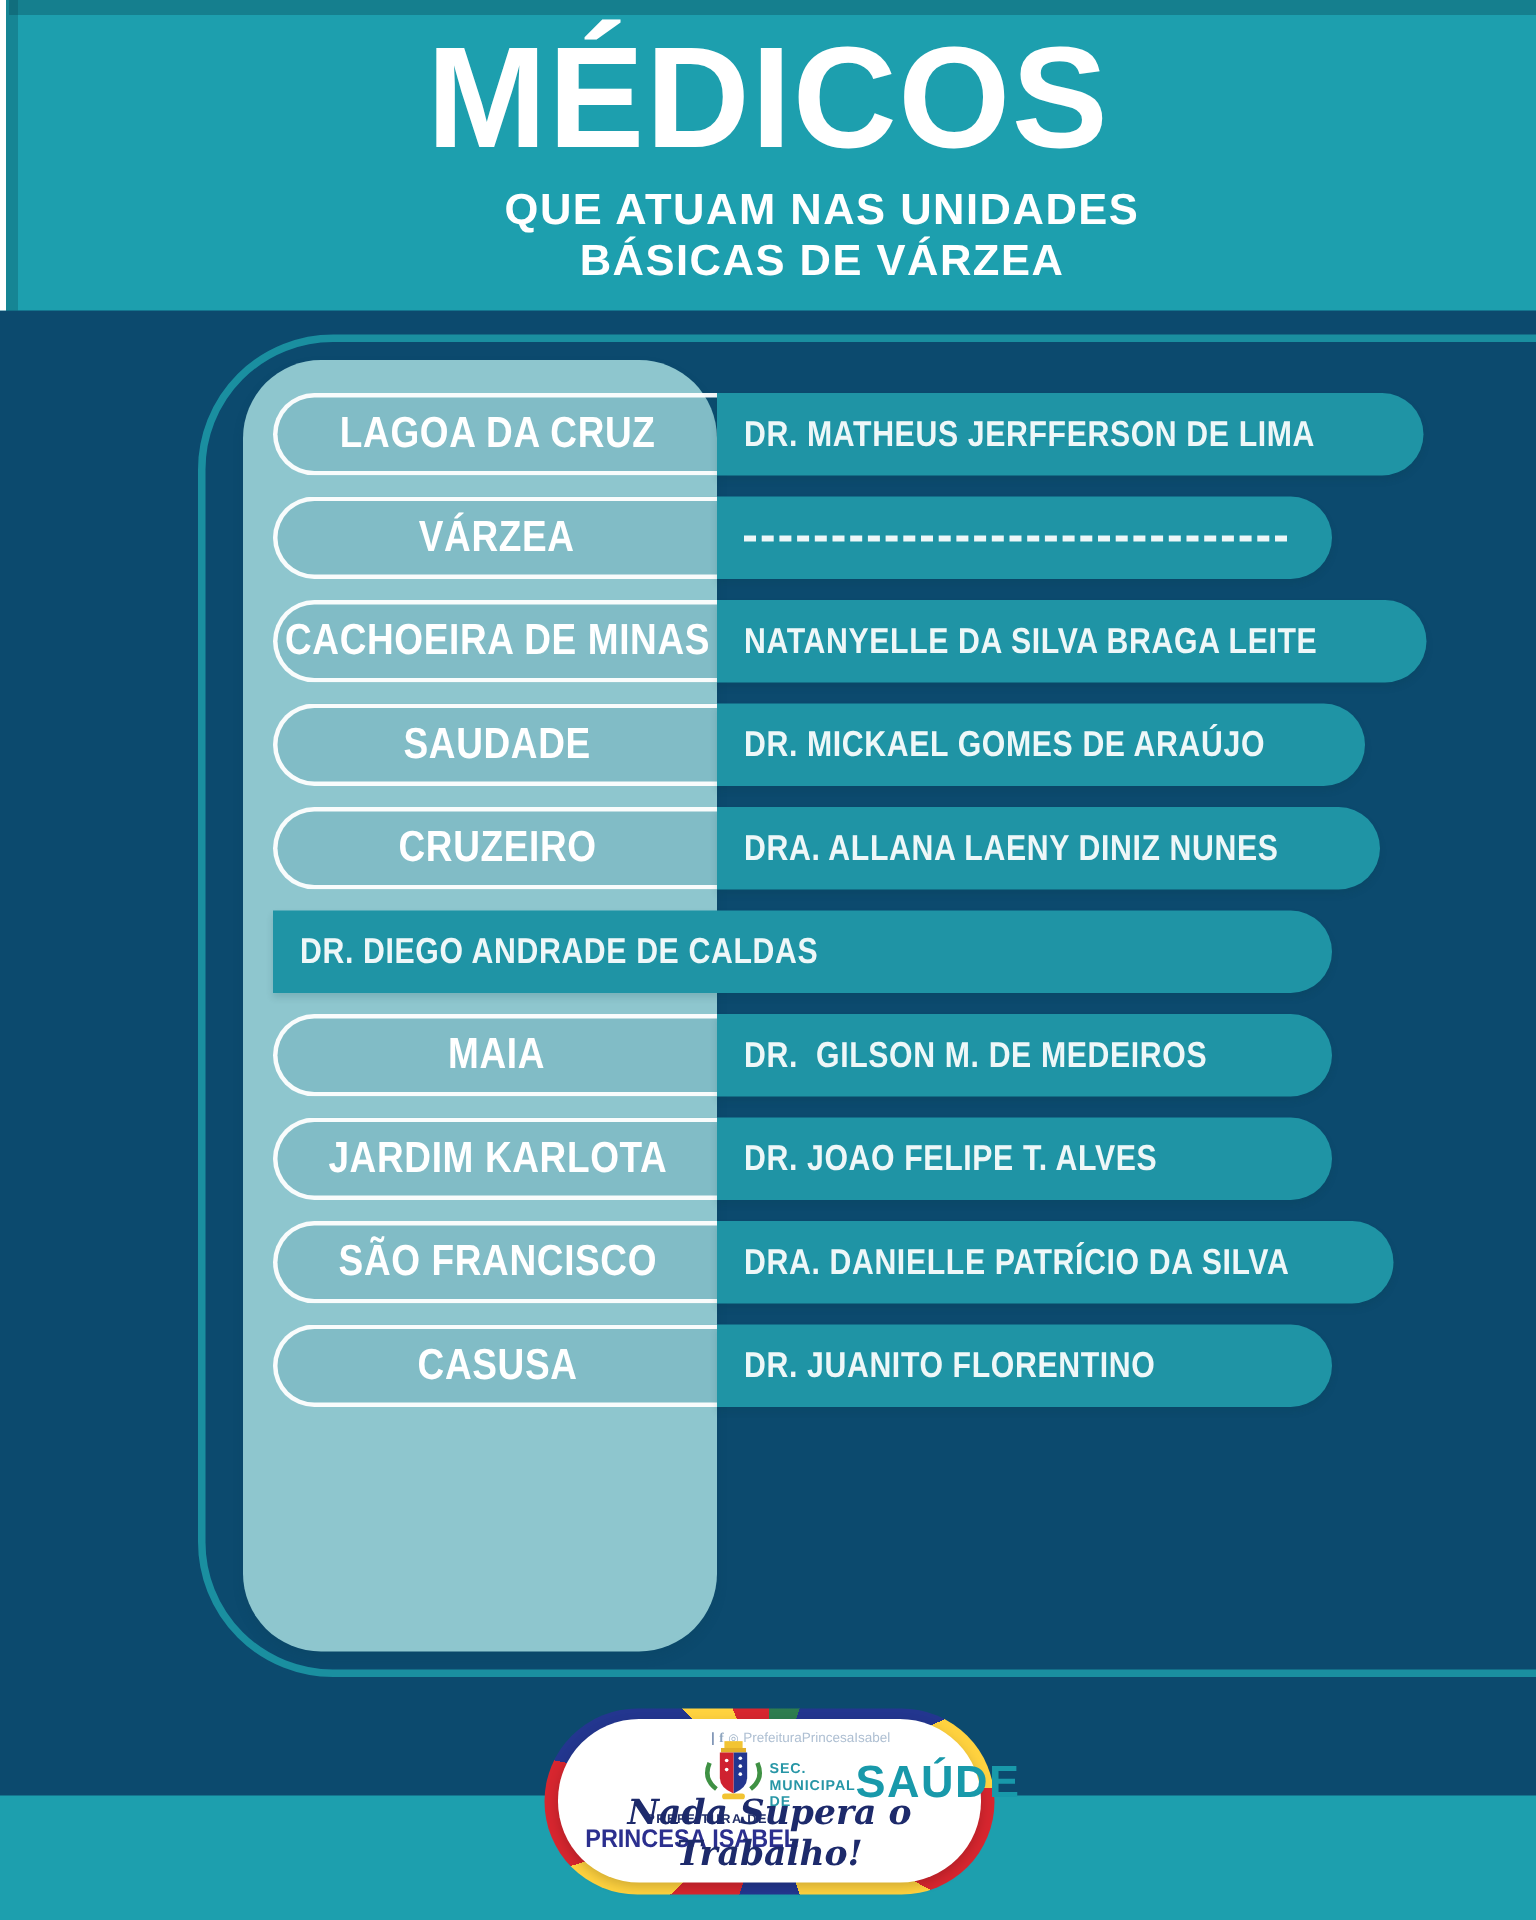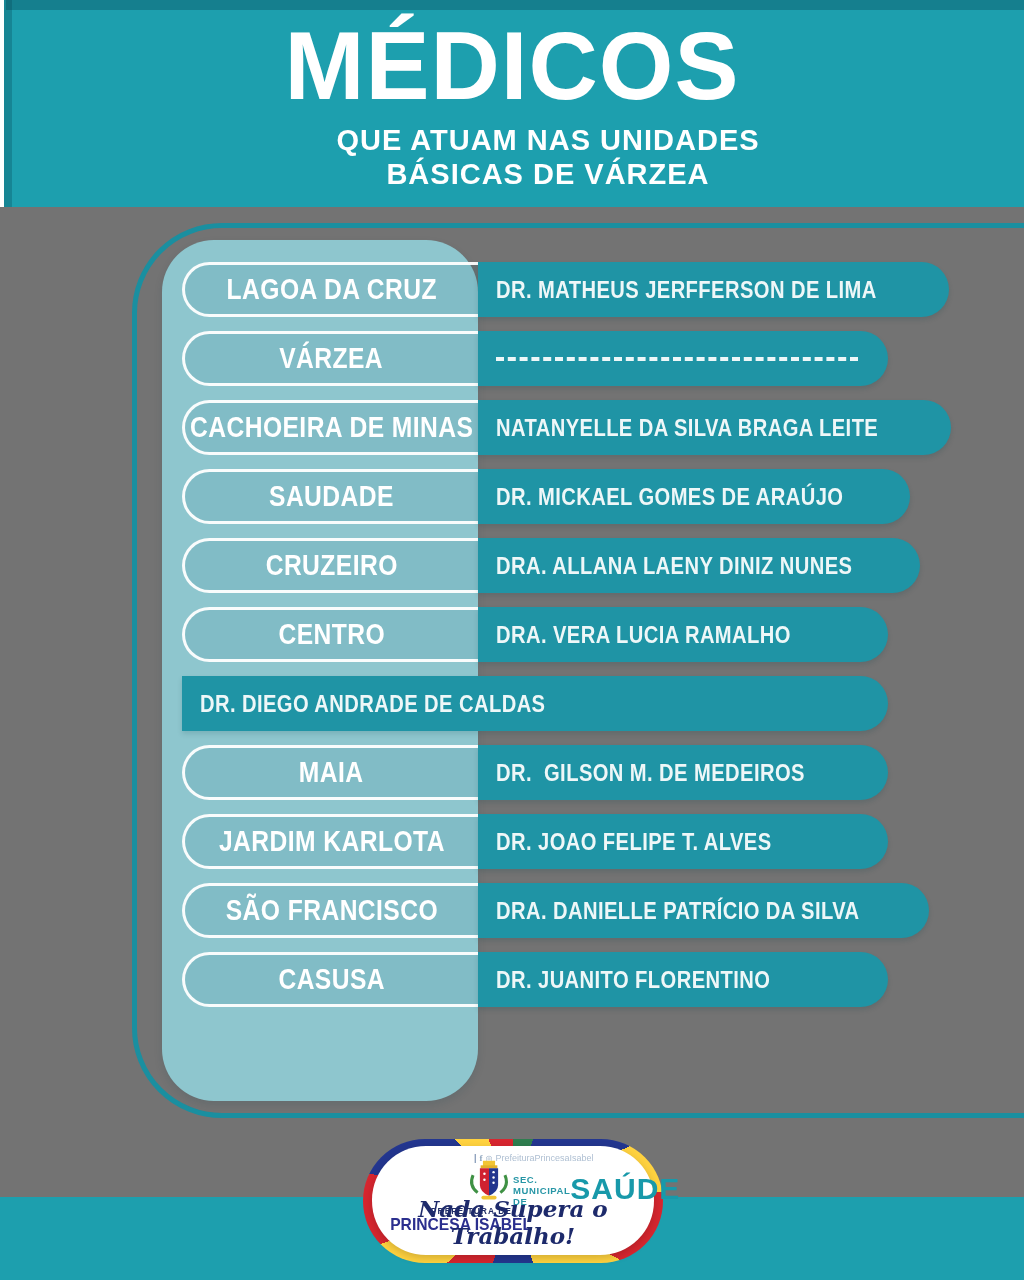--- a/index.html
+++ b/index.html
@@ -1,17 +1,17 @@
 <!DOCTYPE html>
 <html><head>
 <meta charset="utf-8">
 <style>
   html,body{margin:0;padding:0;}
   body{font-family:"Liberation Sans", sans-serif; background:#ffffff;}
-  .stage{position:relative;width:1024px;height:1280px;overflow:hidden;background:#737373;}
+  .stage{position:relative;width:1024px;height:1280px;overflow:hidden;background:#0c4a6e;}
 
   
   .header-band{position:absolute;left:0;top:0;width:1024px;height:207px;background:#1d9fae;}
   .header-band .top-edge{position:absolute;left:6px;top:0;right:0;height:10px;background:rgba(8,70,82,.35);}
   .header-band .left-edge{position:absolute;left:4px;top:0;width:8px;height:100%;background:rgba(8,70,82,.28);}
   .header-band .left-sliver{position:absolute;left:0;top:0;width:4px;height:100%;background:#ffffff;}
   .title{position:absolute;left:0;top:18px;width:100%;text-align:center;
          font-size:96px;font-weight:bold;color:#ffffff;letter-spacing:1px;line-height:1.0;}
   .subtitle{position:absolute;left:0;width:100%;text-align:center;
             font-size:29px;font-weight:bold;color:#ffffff;letter-spacing:1px;line-height:1.0;margin-left:36px;}
@@ -116,28 +116,20 @@
       </div>
       <div class="row">
         <div class="cell-left">
           <span class="unit-text">CRUZEIRO</span>
         </div>
         <div class="cell-right">
           <span class="doc-text">DRA. ALLANA LAENY DINIZ NUNES</span>
         </div>
       </div>
       <div class="row">
-        <div class="cell-left">
-          <span class="unit-text">CENTRO</span>
-        </div>
-        <div class="cell-right">
-          <span class="doc-text">DRA. VERA LUCIA RAMALHO</span>
-        </div>
-      </div>
-      <div class="row">
         <div class="cell-right">
           <span class="doc-text">DR. DIEGO ANDRADE DE CALDAS</span>
         </div>
       </div>
       <div class="row">
         <div class="cell-left">
           <span class="unit-text">MAIA</span>
         </div>
         <div class="cell-right">
           <span class="doc-text">DR.  GILSON M. DE MEDEIROS</span>

